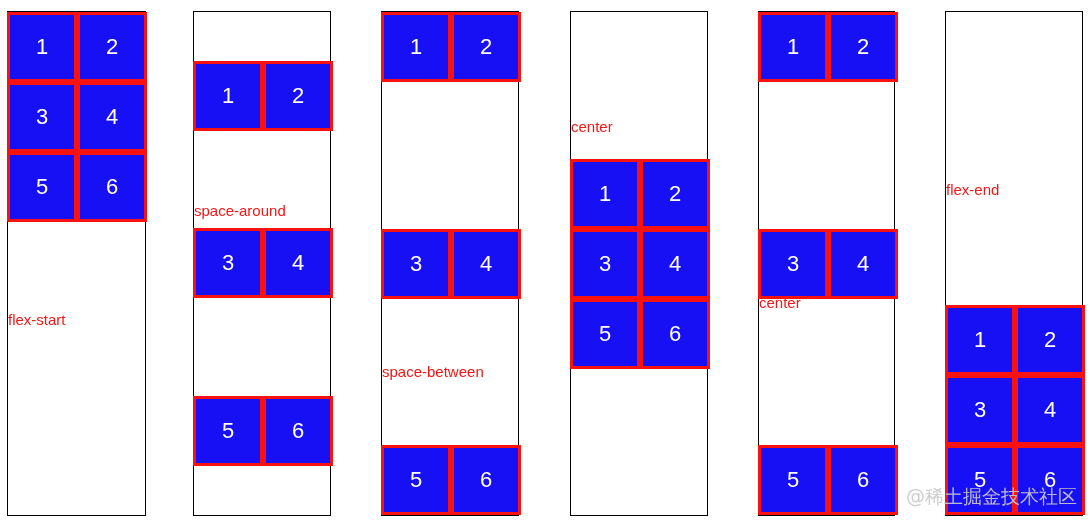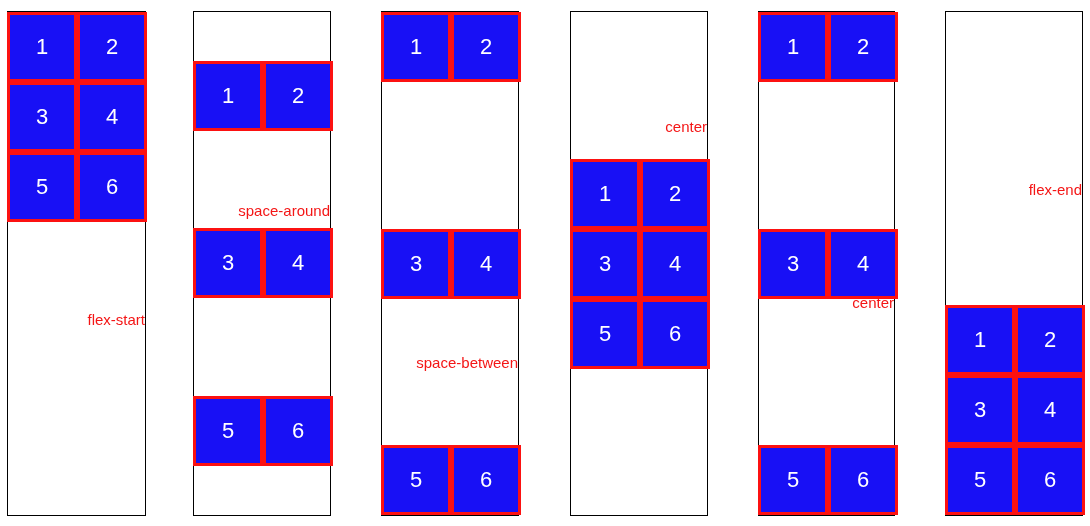--- a/index.html
+++ b/index.html
@@ -64,21 +64,21 @@
   }
 
   
   .spacer { flex: 1 1 auto; }
 
   
   .cap-abs {
     position: absolute;
     left: 0;
     width: 100%;
-    text-align: right;
+    text-align: left;
     color: #f41616;
     font-size: 15px;
     line-height: 1;
     white-space: nowrap;
   }
 
   
   .watermark {
     position: absolute;
     left: 906px;
@@ -140,21 +140,21 @@
       <div class="cell">2</div>
     </div>
     <div class="row">
       <div class="cell">3</div>
       <div class="cell">4</div>
     </div>
     <div class="row">
       <div class="cell">5</div>
       <div class="cell">6</div>
     </div>
-    <div class="cap-abs" style="top:343px">space-between</div>
+    <div class="cap-abs" style="top:352px">space-between</div>
   </div>
 
   <div class="container c4">
     <div class="row">
       <div class="cell">1</div>
       <div class="cell">2</div>
     </div>
     <div class="row">
       <div class="cell">3</div>
       <div class="cell">4</div>
@@ -191,14 +191,15 @@
       <div class="cell">3</div>
       <div class="cell">4</div>
     </div>
     <div class="row">
       <div class="cell">5</div>
       <div class="cell">6</div>
     </div>
     <div class="cap-abs" style="top:170px">flex-end</div>
   </div>
 
+  <div class="watermark">@稀土掘金技术社区</div>
 
 </div>
 
 </body></html>

